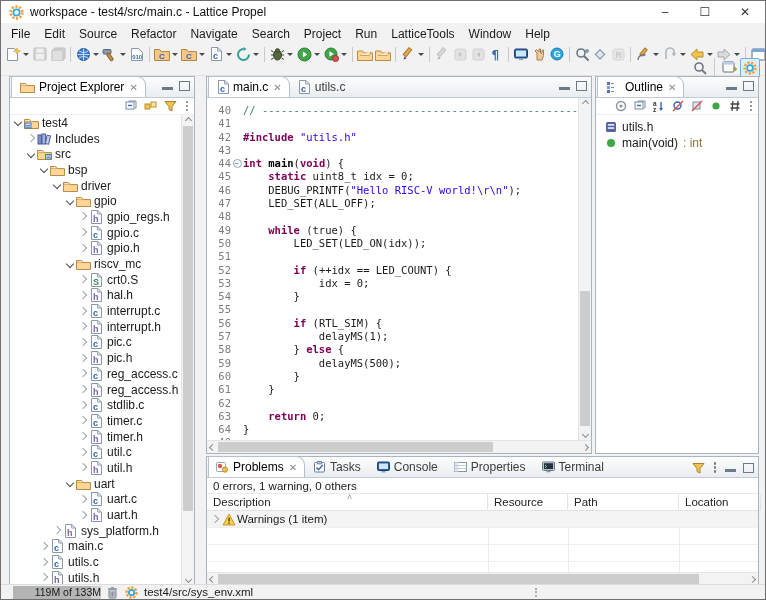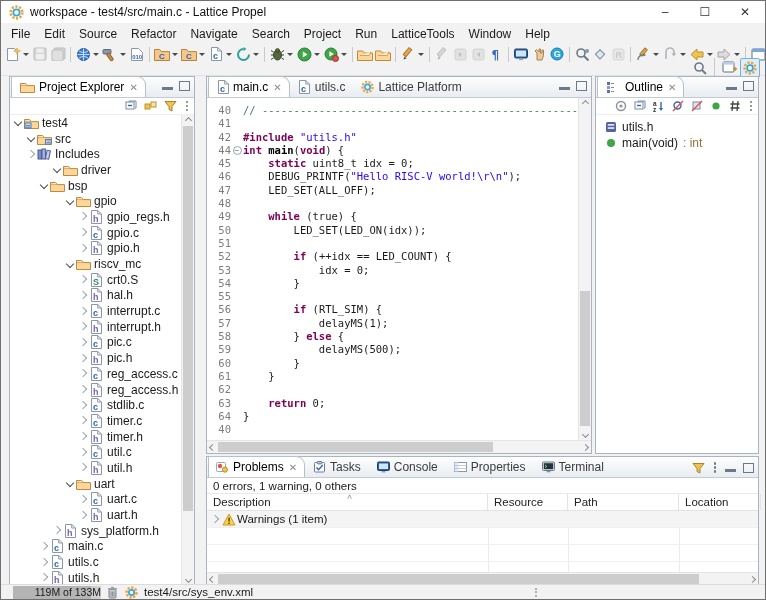--- a/index.html
+++ b/index.html
@@ -489,61 +489,61 @@
               <svg width="15" height="12" viewBox="0 0 15 12">
                 <path d="M.5 2.5h5.2l1.6 2.1h7.2v6.9H.5z" fill="#ffd698" stroke="#b98b43"></path>
                 <path d="M.5 4.6h6.6L5.5 2.5" fill="#ffecc9" stroke="#b98b43" stroke-width=".6"></path>
                 <rect x="1" y="6" width="6" height="5" fill="#cfe0f5" stroke="#4d7ab5"></rect>
                 <path d="M2 8.5h4M2 10h4" stroke="#4d7ab5" stroke-width=".8"></path>
               </svg>
             </span>
             <span class="lbl">test4</span>
           </div>
           <div class="trow" style="padding-left: 17px;">
+            <span class="chev closed"></span>
+            <span class="ticon">
+              <svg width="14" height="12" viewBox="0 0 14 12">
+                <rect x="1" y="2" width="3.4" height="9" fill="#7d90c9" stroke="#4a5a94"></rect>
+                <rect x="5" y="1" width="3.4" height="10" fill="#a8b6e0" stroke="#4a5a94"></rect>
+                <rect x="9.2" y="2.5" width="3.4" height="8.5" fill="#c6cfec" stroke="#4a5a94" transform="rotate(12 10.9 6.7)"></rect>
+              </svg>
+            </span>
+            <span class="lbl">Includes</span>
+          </div>
+          <div class="trow" style="padding-left: 17px;">
             <span class="chev open"></span>
             <span class="ticon">
               <svg width="15" height="12" viewBox="0 0 15 12">
                 <path d="M.5 2.5h5.2l1.6 2.1h7.2v6.9H.5z" fill="#ffd698" stroke="#b98b43"></path>
                 <path d="M.5 4.6h6.6L5.5 2.5" fill="#ffecc9" stroke="#b98b43" stroke-width=".6"></path>
                 <rect x="8.5" y="6.5" width="5.5" height="4.5" fill="#e8eefb" stroke="#4d7ab5"></rect>
                 <path d="M9.5 8h3.5M9.5 9.5h3.5" stroke="#4d7ab5" stroke-width=".8"></path>
               </svg>
             </span>
             <span class="lbl">src</span>
           </div>
-          <div class="trow" style="padding-left: 17px;">
-            <span class="chev closed"></span>
-            <span class="ticon">
-              <svg width="14" height="12" viewBox="0 0 14 12">
-                <rect x="1" y="2" width="3.4" height="9" fill="#7d90c9" stroke="#4a5a94"></rect>
-                <rect x="5" y="1" width="3.4" height="10" fill="#a8b6e0" stroke="#4a5a94"></rect>
-                <rect x="9.2" y="2.5" width="3.4" height="8.5" fill="#c6cfec" stroke="#4a5a94" transform="rotate(12 10.9 6.7)"></rect>
-              </svg>
-            </span>
-            <span class="lbl">Includes</span>
-          </div>
-          <div class="trow" style="padding-left: 43px;">
+          <div class="trow" style="padding-left: 30px;">
             <span class="chev open"></span>
             <span class="ticon">
               <svg width="15" height="12" viewBox="0 0 15 12">
                 <path d="M.5 2.5h5.2l1.6 2.1h7.2v6.9H.5z" fill="#ffd698" stroke="#b98b43"></path>
                 <path d="M.5 4.6h6.6L5.5 2.5" fill="#ffecc9" stroke="#b98b43" stroke-width=".6"></path>
               </svg>
             </span>
-            <span class="lbl">driver</span>
-          </div>
-          <div class="trow" style="padding-left: 30px;">
+            <span class="lbl">bsp</span>
+          </div>
+          <div class="trow" style="padding-left: 43px;">
             <span class="chev open"></span>
             <span class="ticon">
               <svg width="15" height="12" viewBox="0 0 15 12">
                 <path d="M.5 2.5h5.2l1.6 2.1h7.2v6.9H.5z" fill="#ffd698" stroke="#b98b43"></path>
                 <path d="M.5 4.6h6.6L5.5 2.5" fill="#ffecc9" stroke="#b98b43" stroke-width=".6"></path>
               </svg>
             </span>
-            <span class="lbl">bsp</span>
+            <span class="lbl">driver</span>
           </div>
           <div class="trow" style="padding-left: 56px;">
             <span class="chev open"></span>
             <span class="ticon">
               <svg width="15" height="12" viewBox="0 0 15 12">
                 <path d="M.5 2.5h5.2l1.6 2.1h7.2v6.9H.5z" fill="#ffd698" stroke="#b98b43"></path>
                 <path d="M.5 4.6h6.6L5.5 2.5" fill="#ffecc9" stroke="#b98b43" stroke-width=".6"></path>
               </svg>
             </span>
             <span class="lbl">gpio</span>
@@ -840,29 +840,20 @@
             <div class="tab">
               <span class="icon16" style="width: 13px;">
                 <svg width="12" height="14" viewBox="0 0 12 14">
                   <path d="M1.5 .5h6.2L11.5 4v9.5h-10z" fill="#fff" stroke="#8a97a8"></path>
                   <path d="M7.7 .5V4h3.8" fill="none" stroke="#8a97a8"></path>
                   <text x="3" y="11.5" font-size="9" font-weight="bold" fill="#2e64b5" font-family="Liberation Sans,sans-serif">c</text>
                 </svg>
               </span>
               <span>utils.c</span>
             </div>
-            <div class="tab">
-              <span class="icon16" style="width: 13px;">
-                <svg width="14" height="14" viewBox="0 0 14 14">
-                  <circle cx="7" cy="7" r="5.4" fill="none" stroke="#f0a23c" stroke-width="2.6" stroke-dasharray="2.2 1.5"></circle>
-                  <circle cx="7" cy="7" r="2.9" fill="#fff" stroke="#35a8dc" stroke-width="1.8"></circle>
-                </svg>
-              </span>
-              <span>Lattice Platform</span>
-            </div>
             <div class="minmax">
             <span class="mm min"></span>
             <span class="mm"></span>
           </div>
         </div>
         <div class="codewrap">
           <div class="codebody" id="codebody">
               <div class="cline">
                 <span class="ln">40</span>
                 <span class="foldc"></span>
@@ -870,20 +861,25 @@
               </div>
               <div class="cline">
                 <span class="ln">41</span>
                 <span class="foldc"></span>
                 <span class="ct"></span>
               </div>
               <div class="cline">
                 <span class="ln">42</span>
                 <span class="foldc"></span>
                 <span class="ct"><span class="k">#include</span><span> </span><span class="s">"utils.h"</span></span>
+              </div>
+              <div class="cline">
+                <span class="ln">43</span>
+                <span class="foldc"></span>
+                <span class="ct"></span>
               </div>
               <div class="cline">
                 <span class="ln">44</span>
                 <span class="foldc">
                   <span class="foldmark">−</span>
                 </span>
                 <span class="ct"><span class="k">int</span><span> </span><span class="f">main</span><span>(</span><span class="k">void</span><span>) {</span></span>
               </div>
               <div class="cline">
                 <span class="ln">45</span>

